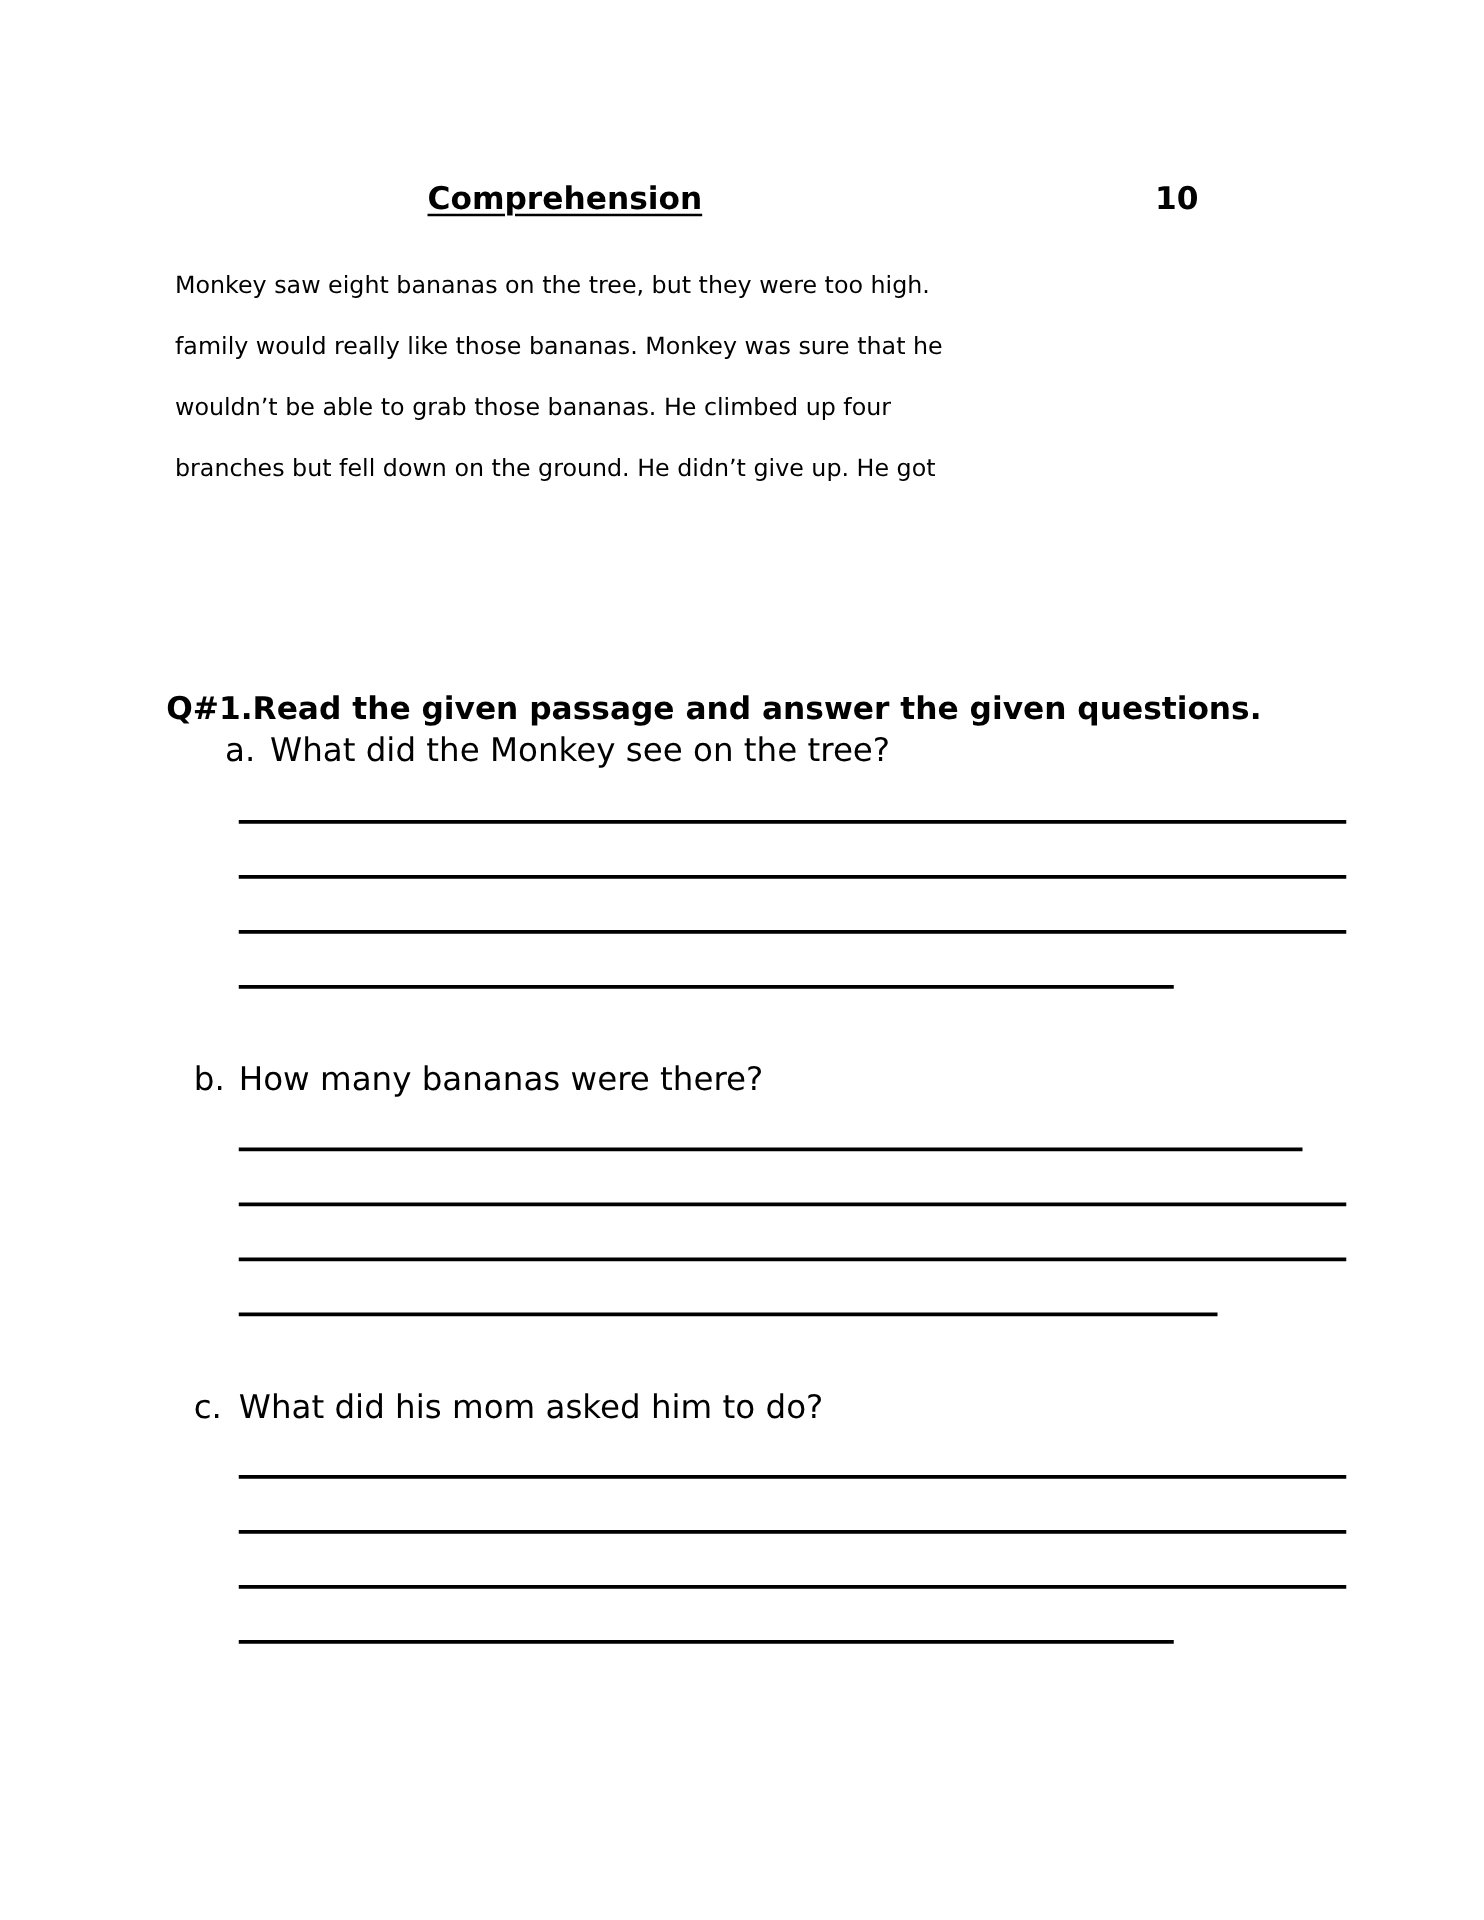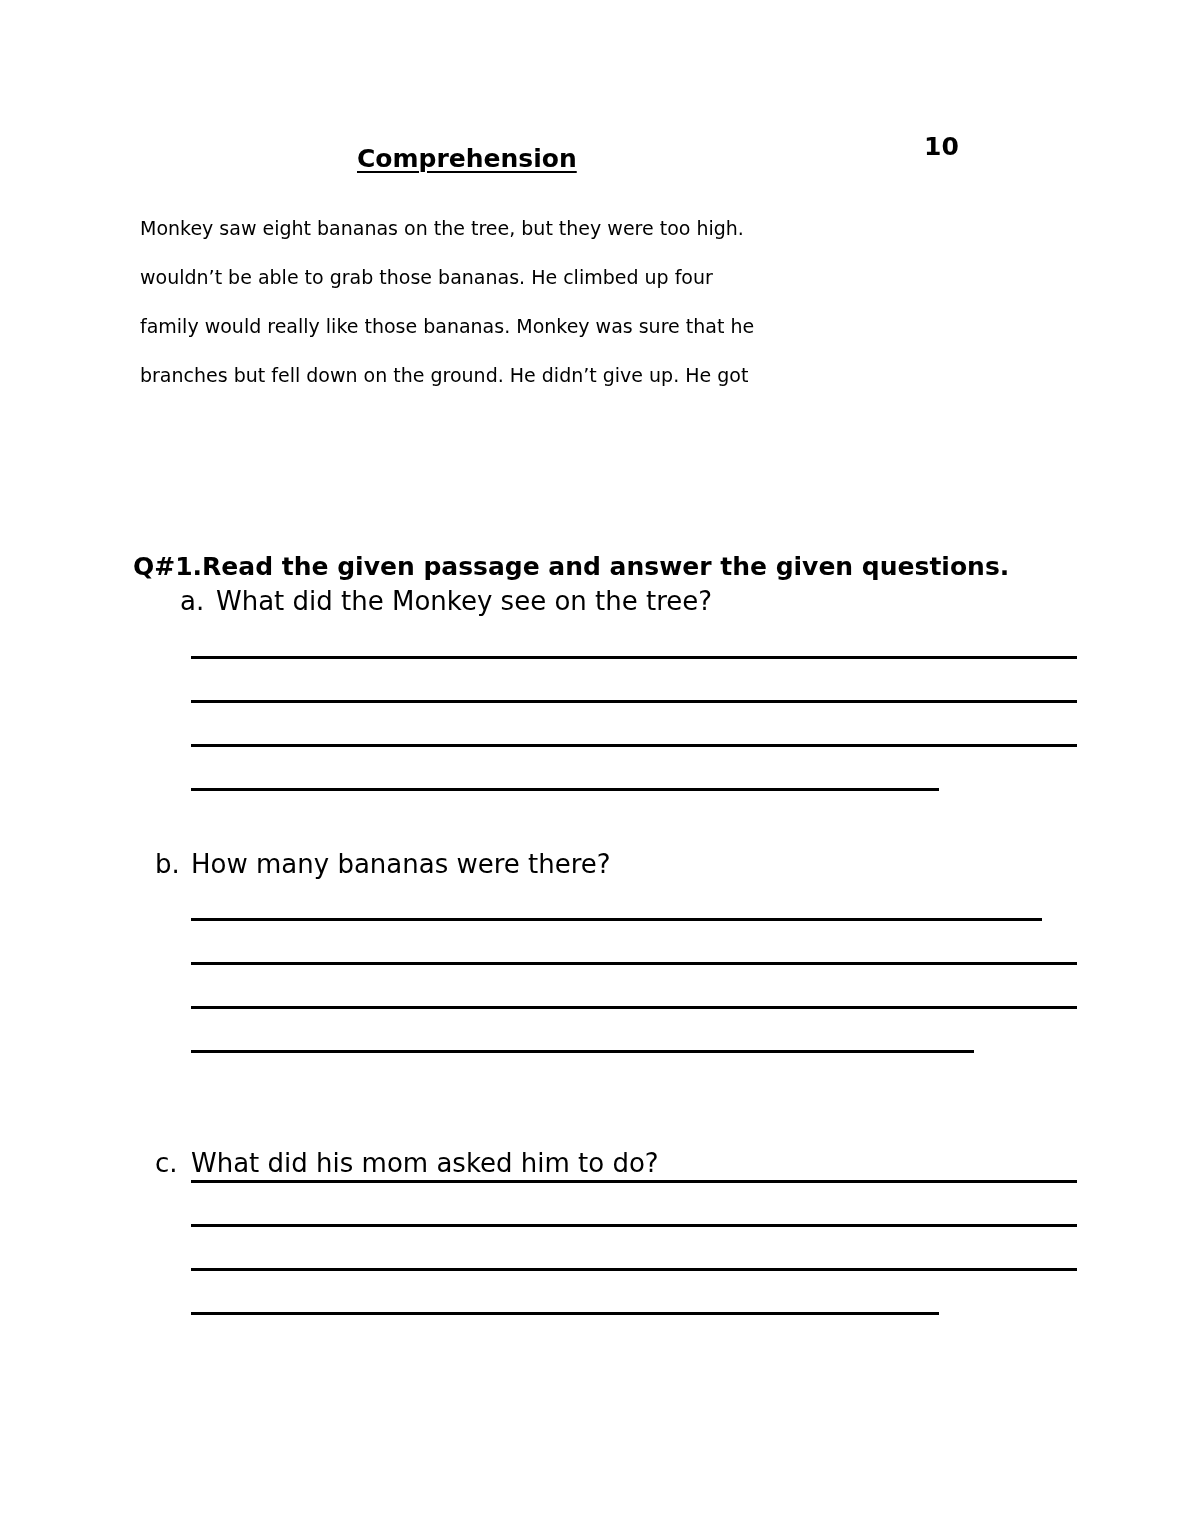--- a/index.html
+++ b/index.html
@@ -13,33 +13,33 @@
     height: 1536px;
     background: #ffffff;
     font-family: "DejaVu Sans", sans-serif;
     color: #000000;
     overflow: hidden;
   }
 
   
   .title {
     position: absolute;
-    left: 357px;
+    left: 342px;
     top: 144px;
     font-size: 25px;
     font-weight: bold;
     text-decoration: underline;
     text-decoration-thickness: 2px;
     text-underline-offset: 4px;
     white-space: nowrap;
   }
   .page-number {
     position: absolute;
     left: 924px;
-    top: 132px;
+    top: 144px;
     font-size: 25px;
     font-weight: bold;
   }
 
   
   .passage {
     position: absolute;
     left: 140px;
     top: 204px;
     width: 960px;
@@ -66,42 +66,42 @@
     left: 155px;
     font-size: 26px;
     white-space: nowrap;
   }
   .q-label {
     display: inline-block;
     width: 36px;
   }
   #question-a { top: 586px; margin-left: 25px; }
   #question-b { top: 849px; }
-  #question-c { top: 1111px; margin-top: 37px; }
+  #question-c { top: 1111px; }
 
   
   .ans-line {
     position: absolute;
     left: 191px;
     height: 0;
     border-top: 3px solid #000000;
   }
 </style>
 </head>
 <body>
 
 <div class="page">
 
   <span class="title">Comprehension</span>
   <span class="page-number">10</span>
 
   <div class="passage">
     <div class="passage-line">Monkey saw eight bananas on the tree, but they were too high.</div>
+    <div class="passage-line">family would really like those bananas. Monkey was sure that he</div>
     <div class="passage-line">wouldn’t be able to grab those bananas. He climbed up four</div>
-    <div class="passage-line">family would really like those bananas. Monkey was sure that he</div>
     <div class="passage-line">branches but fell down on the ground. He didn’t give up. He got</div>
   </div>
 
   <div class="instruction">Q#1.Read the given passage and answer the given questions.</div>
 
   <div class="question" id="question-a">
     <span class="q-label">a.</span><span class="q-text">What did the Monkey see on the tree?</span>
   </div>
   <div class="ans-line" style="top:656px; width:886px;"></div>
   <div class="ans-line" style="top:700px; width:886px;"></div>

